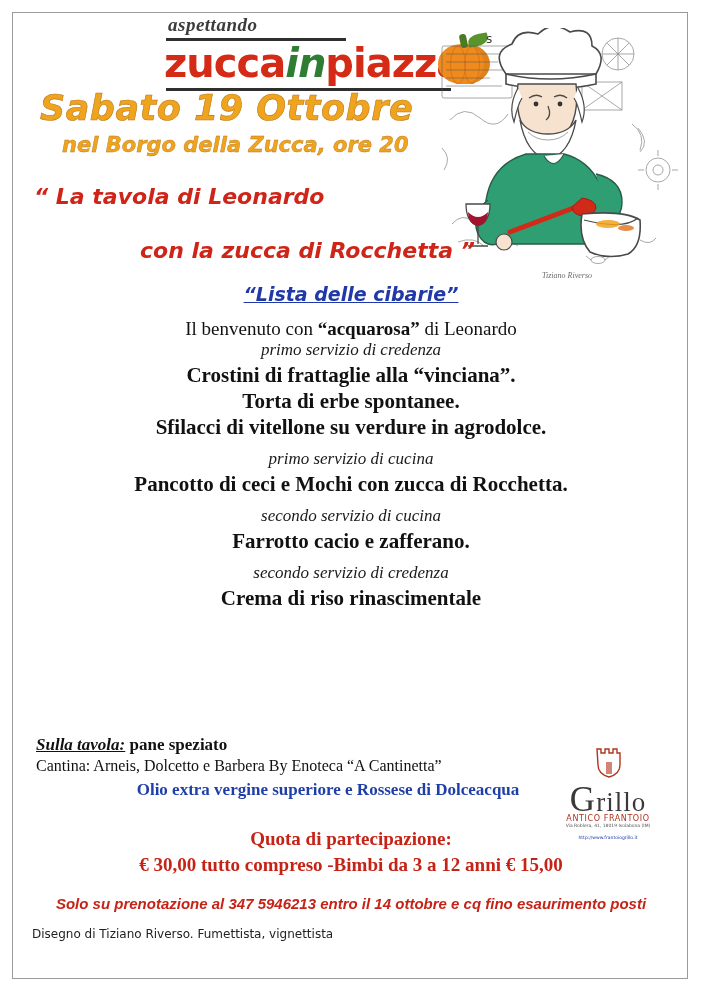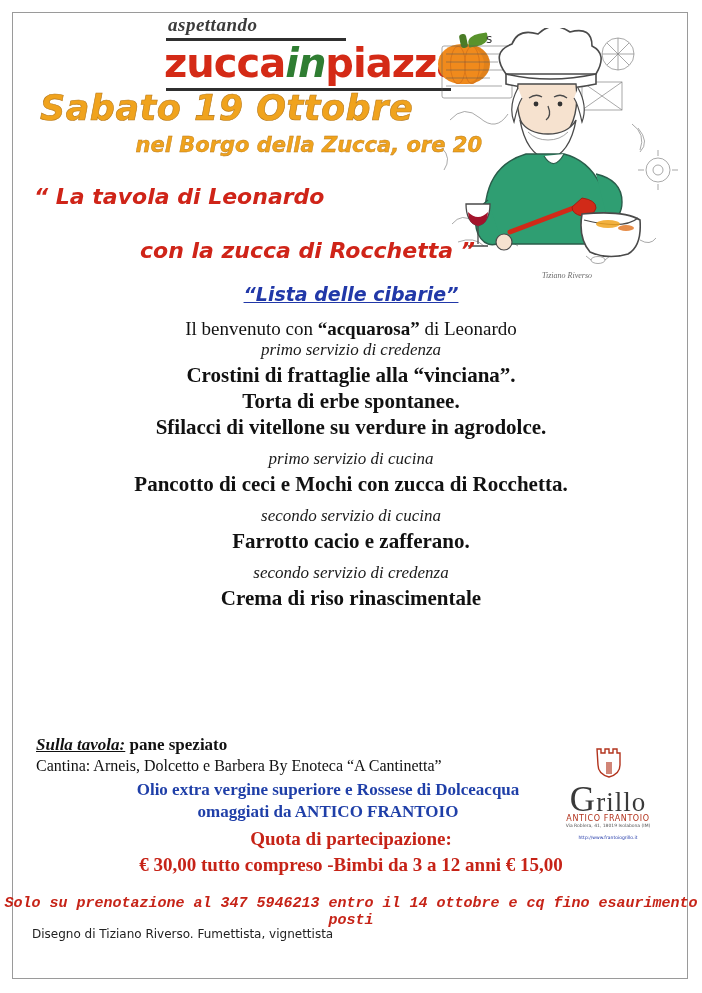--- a/index.html
+++ b/index.html
@@ -136,21 +136,20 @@
   }
   .h-borgo {
     position: absolute;
     left: 62px; top: 133px;
     width: 420px;
     font-family: "DejaVu Sans", sans-serif;
     font-weight: bold;
     font-style: italic;
     font-size: 21px;
     color: #f0a31d;
-    text-align: right;
     -webkit-text-stroke: 0.4px #b8791a;
   }
   .h-title1 {
     position: absolute;
     left: 34px; top: 184px;
     width: 430px;
     font-family: "DejaVu Sans", sans-serif;
     font-weight: bold;
     font-style: italic;
     font-size: 22px;
@@ -251,21 +250,21 @@
     font-weight: bold;
     font-size: 19px;
     color: #c62317;
     line-height: 26px;
   }
   .f-prenot {
     position: absolute;
     left: 0; top: 895px;
     width: 702px;
     text-align: center;
-    font-family: Liberation Mono, monospace;
+    font-family: Liberation Sans, sans-serif;
     font-weight: bold;
     font-style: italic;
     font-size: 15px;
     color: #c62317;
   }
   .f-disegno {
     position: absolute;
     left: 32px; top: 927px;
     font-family: "DejaVu Sans", sans-serif;
     font-size: 12px;
@@ -454,21 +453,20 @@
     </div>
   </div>
 
   <div class="f-sullatavola">
     <span class="lab">Sulla tavola:</span>
     <span class="val">pane speziato</span>
   </div>
   <div class="f-cantina">Cantina:  Arneis, Dolcetto e Barbera  By Enoteca “A Cantinetta”</div>
   <div class="f-olio">
     <div>Olio extra vergine superiore e Rossese di Dolceacqua</div>
-    <div>omaggiati da ANTICO FRANTOIO</div>
   </div>
   <div class="f-quota">
     <div>Quota di partecipazione:</div>
     <div>€ 30,00 tutto compreso -Bimbi da 3 a 12 anni € 15,00</div>
   </div>
   <div class="f-prenot">Solo su prenotazione al 347 5946213   entro il 14 ottobre e cq fino esaurimento posti</div>
   <div class="f-disegno">Disegno di Tiziano Riverso. Fumettista, vignettista</div>
 
   <div class="grillo">
     <div class="grillo-shield">

